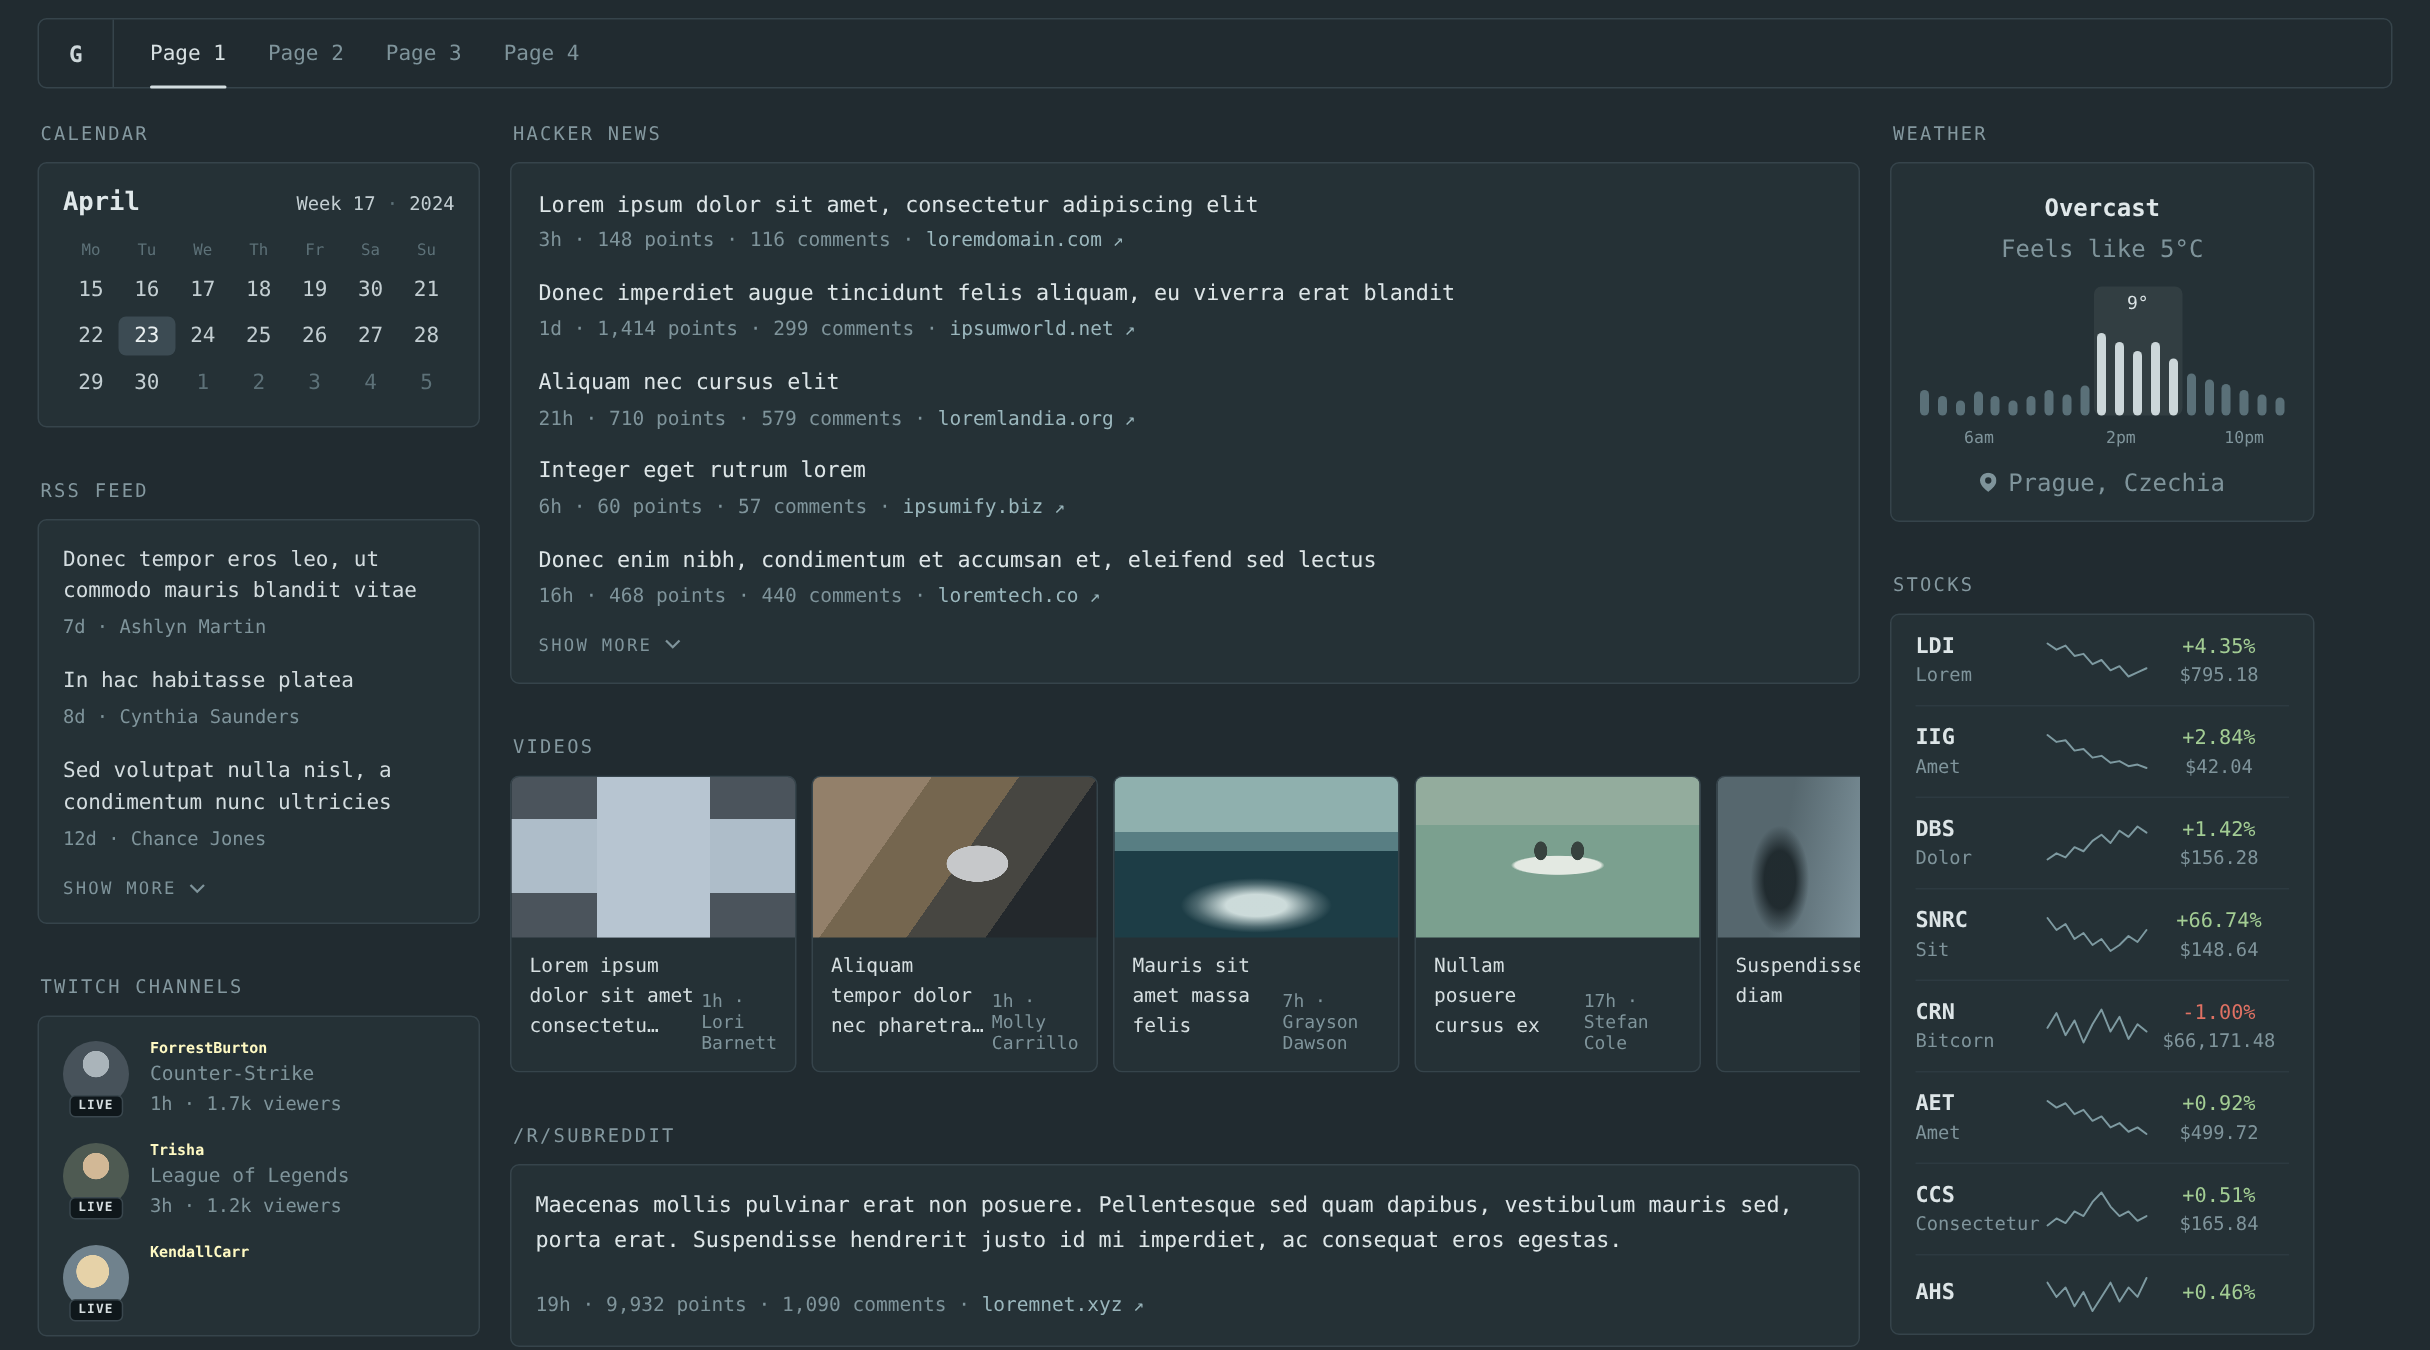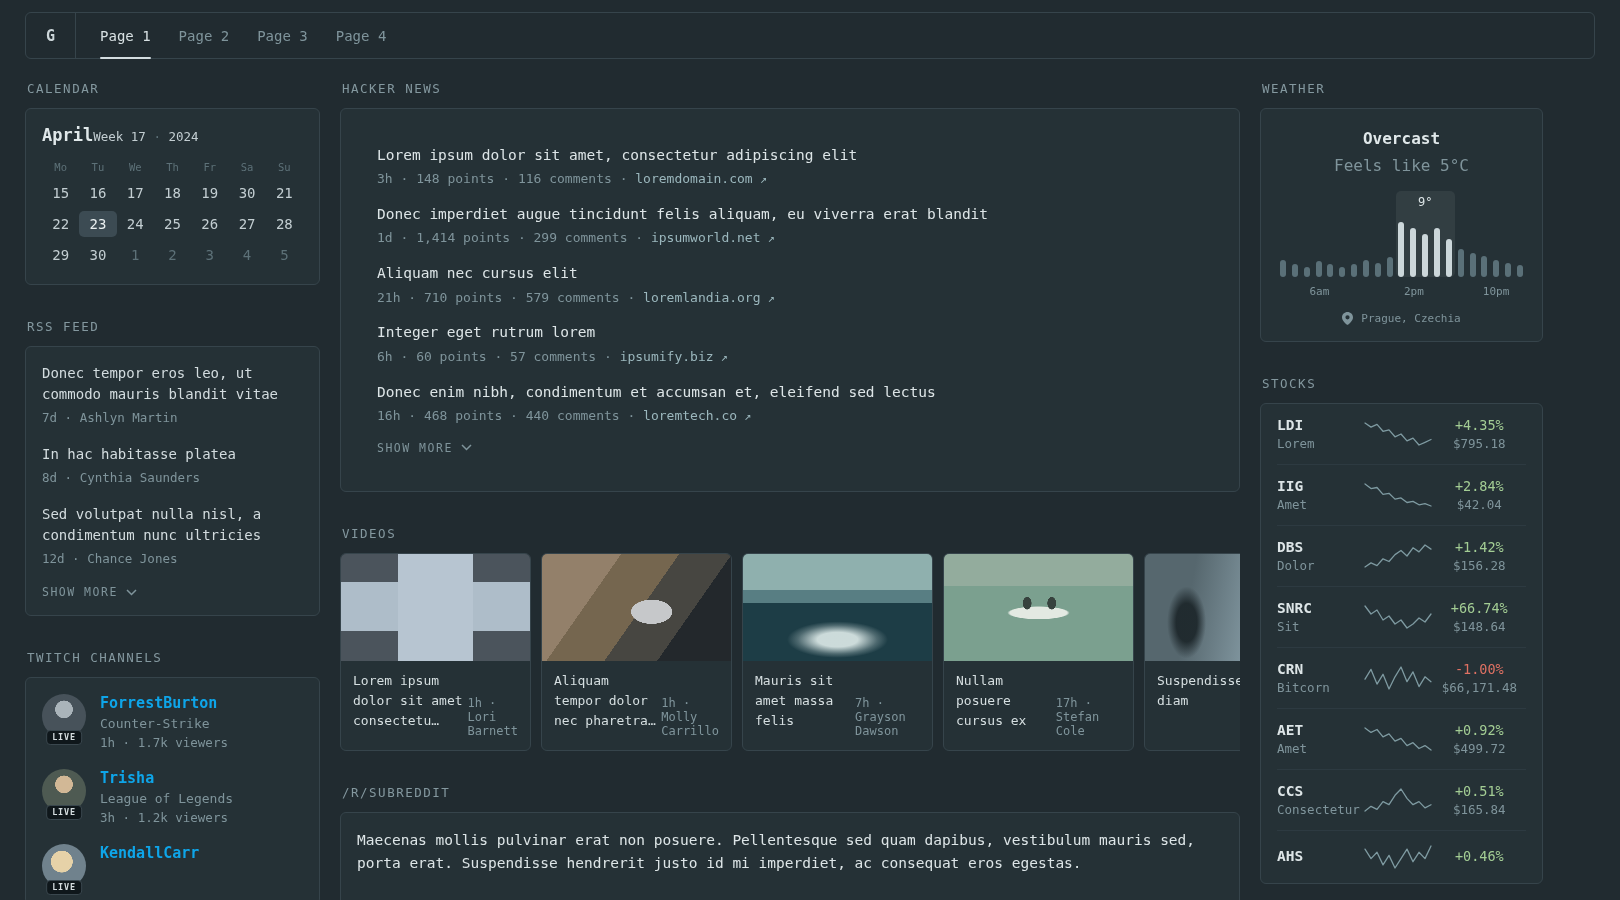--- a/index.html
+++ b/index.html
@@ -31,21 +31,21 @@
   
   .cols{display:flex;gap:20px;margin-top:20px;align-items:flex-start}
   .col-left{flex:0 0 295px;width:295px}
   .col-mid{flex:0 0 900px;width:900px}
   .col-right{flex:0 0 283px;width:283px}
   .widget{margin-bottom:34px}
   .sec-title{font-size:12.5px;letter-spacing:1.5px;color:#84989f;margin:2px 0 12px 2px;white-space:nowrap}
   .card{background:var(--card);border:1px solid var(--border);border-radius:6px;padding:16px}
 
   
-  .cal-head{display:flex;justify-content:flex-start;align-items:baseline}
+  .cal-head{display:flex;justify-content:space-between;align-items:baseline}
   .cal-month{font-size:17px;font-weight:600;color:#e0e8ea}
   .cal-week{font-size:12.5px;color:#c3ced2}
   .cal-week .dim{color:var(--dim)}
   .cal-grid{display:grid;grid-template-columns:repeat(7,1fr);text-align:center}
   .cal-grid.wk{margin-top:16px;font-size:10.5px;color:var(--dim)}
   .cal-grid.days{margin-top:7px;font-size:14px;color:#c3ced2;row-gap:5px}
   .day{height:26px;line-height:26px;border-radius:5px}
   .day.sel{background:var(--sel);color:#e9eff0}
   .day.out{color:var(--dim)}
 
@@ -61,26 +61,26 @@
   .rss-title{display:block;font-size:14px;line-height:1.5;color:#d3dcdf;text-decoration:none;cursor:pointer}
 
   
   .tw-row{display:flex;gap:14px;margin-bottom:19px;align-items:flex-start;cursor:pointer}
   .tw-row:last-child{margin-bottom:0}
   .tw-avatar{width:44px;height:44px;border-radius:50%;position:relative;flex:0 0 44px}
   .a1{background:radial-gradient(circle at 50% 35%, #aab4ba 0 24%, #47525a 25%)}
   .a2{background:radial-gradient(circle at 50% 35%, #d2b896 0 24%, #4e5a52 25%)}
   .a3{background:radial-gradient(circle at 45% 40%, #e6d2a8 0 30%, #70828d 31%)}
   .live{position:absolute;left:50%;bottom:-7px;transform:translateX(-50%);background:#0f171b;border:1px solid #3a474e;color:#d6dee0;font-size:8.5px;font-weight:bold;letter-spacing:.8px;padding:1px 5px 2px;border-radius:4px}
-  .tw-name{font-size:15px;font-weight:600;color:#0ea5e9}
+  .tw-name{font-size:10px;font-weight:600;color:#fef9c3}
   .tw-game{font-size:13px;color:var(--muted);margin-top:4px}
   .tw-meta{font-size:12.5px;color:var(--muted);margin-top:4px}
 
   
-  .hn-card{padding:36px}
+  .hn-card{padding:18px}
   .hn-item{margin-bottom:15px}
   .hn-title{display:block;font-size:14.5px;line-height:1.4;color:#dde5e7;text-decoration:none;cursor:pointer}
 
   
   .vrow{display:flex;gap:10px;overflow:hidden}
   .vcard{flex:0 0 191px;width:191px;height:198px;background:var(--card);border:1px solid var(--border);border-radius:6px;display:flex;flex-direction:column;overflow:hidden;cursor:pointer}
   .thumb{height:107px;flex:0 0 107px}
   .t1{background:
       linear-gradient(90deg, rgba(0,0,0,0) 0 30%, #b7c5d1 30% 70%, rgba(0,0,0,0) 70%),
       linear-gradient(0deg, rgba(0,0,0,0) 0 28%, #aebdc9 28% 74%, rgba(0,0,0,0) 74%),
@@ -111,21 +111,21 @@
   .w-cond{text-align:center;font-size:16px;font-weight:600;color:#e0e8ea;margin-top:4px}
   .w-feels{text-align:center;font-size:16px;color:var(--muted);margin-top:8px}
   .w-chart{position:relative;height:86px;margin-top:16px}
   .w-band{position:absolute;top:0;bottom:0;background:rgba(220,235,225,.07);border-radius:5px;text-align:center}
   .wpeak{font-size:12px;color:#dde5e7;display:inline-block;margin-top:2px}
   .w-bars{position:absolute;left:3px;right:3px;bottom:0;height:58px;display:flex;align-items:flex-end;justify-content:space-between}
   .wbar{width:6px;border-radius:3px;background:#5a7078;min-height:4px}
   .wbar.hl{background:#ccd7da}
   .w-times{position:relative;height:13px;margin-top:8px;font-size:11px;color:var(--muted)}
   .wtime{position:absolute;transform:translateX(-50%);white-space:nowrap}
-  .w-loc{display:flex;justify-content:center;align-items:center;gap:8px;margin-top:14px;font-size:11px;color:var(--muted)}
+  .w-loc{display:flex;justify-content:center;align-items:center;gap:8px;margin-top:14px;font-size:16px;color:var(--muted)}
   .pin{flex:0 0 auto}
 
   
   .stocks-card{padding:0 16px}
   .stock-row{display:flex;align-items:center;padding:13px 0;border-top:1px solid var(--divider);cursor:pointer}
   .stock-row:first-child{border-top:none}
   .s-left{width:88px}
   .s-sym{font-size:14.5px;font-weight:600;color:#dde5e7}
   .s-name{font-size:12.5px;color:var(--muted);margin-top:3px}
   .s-spark{flex:1;display:flex;justify-content:center;color:#7e9aa1}

